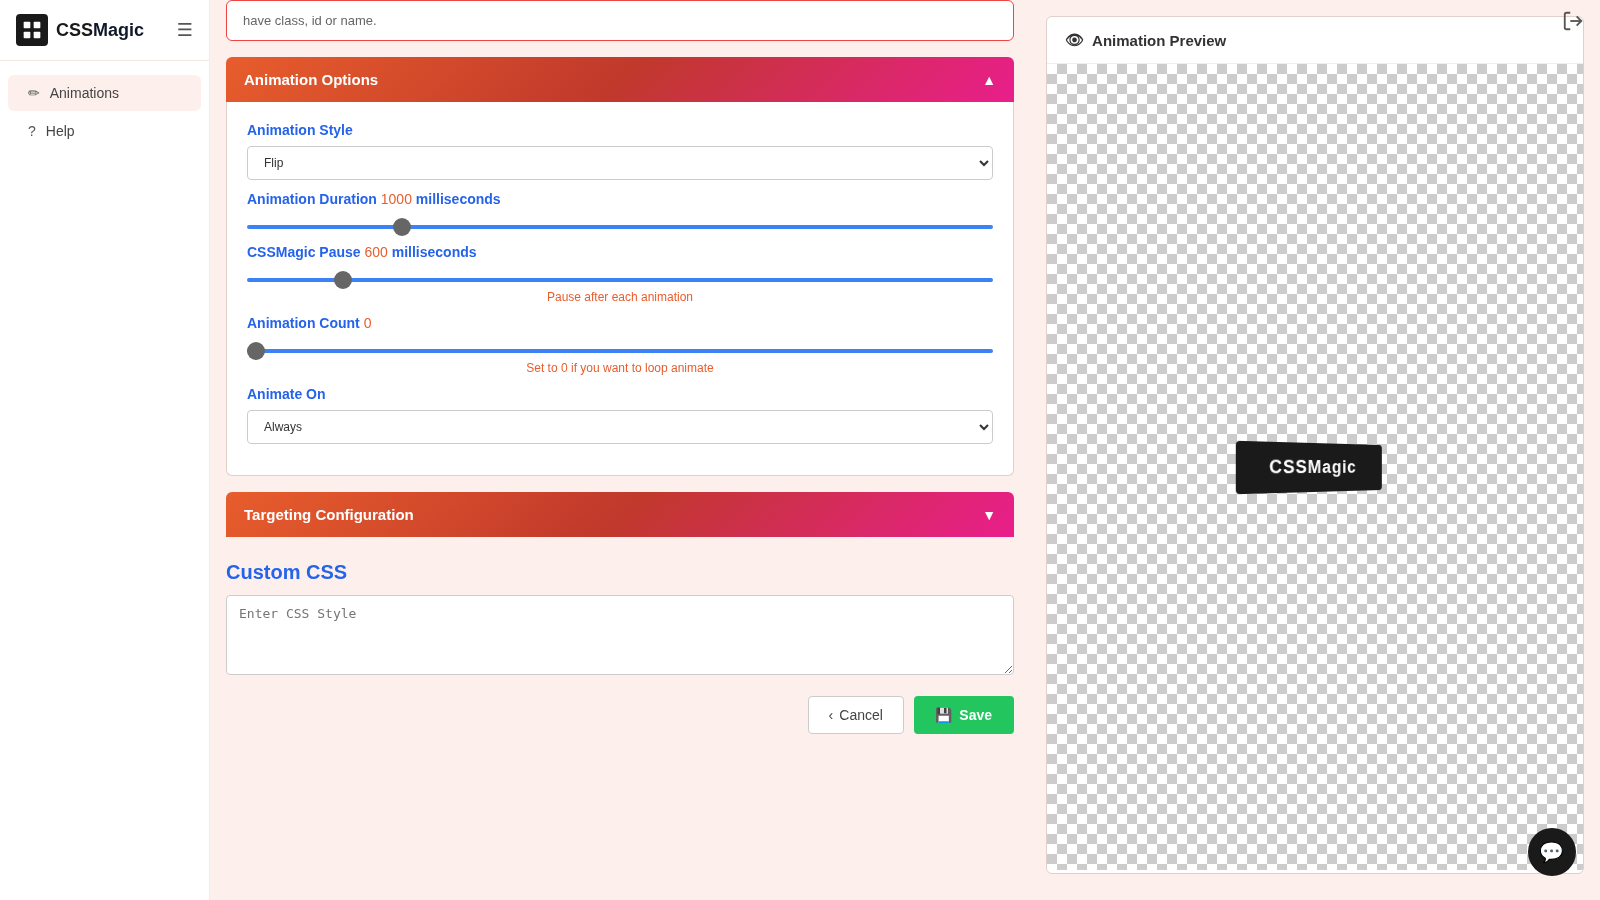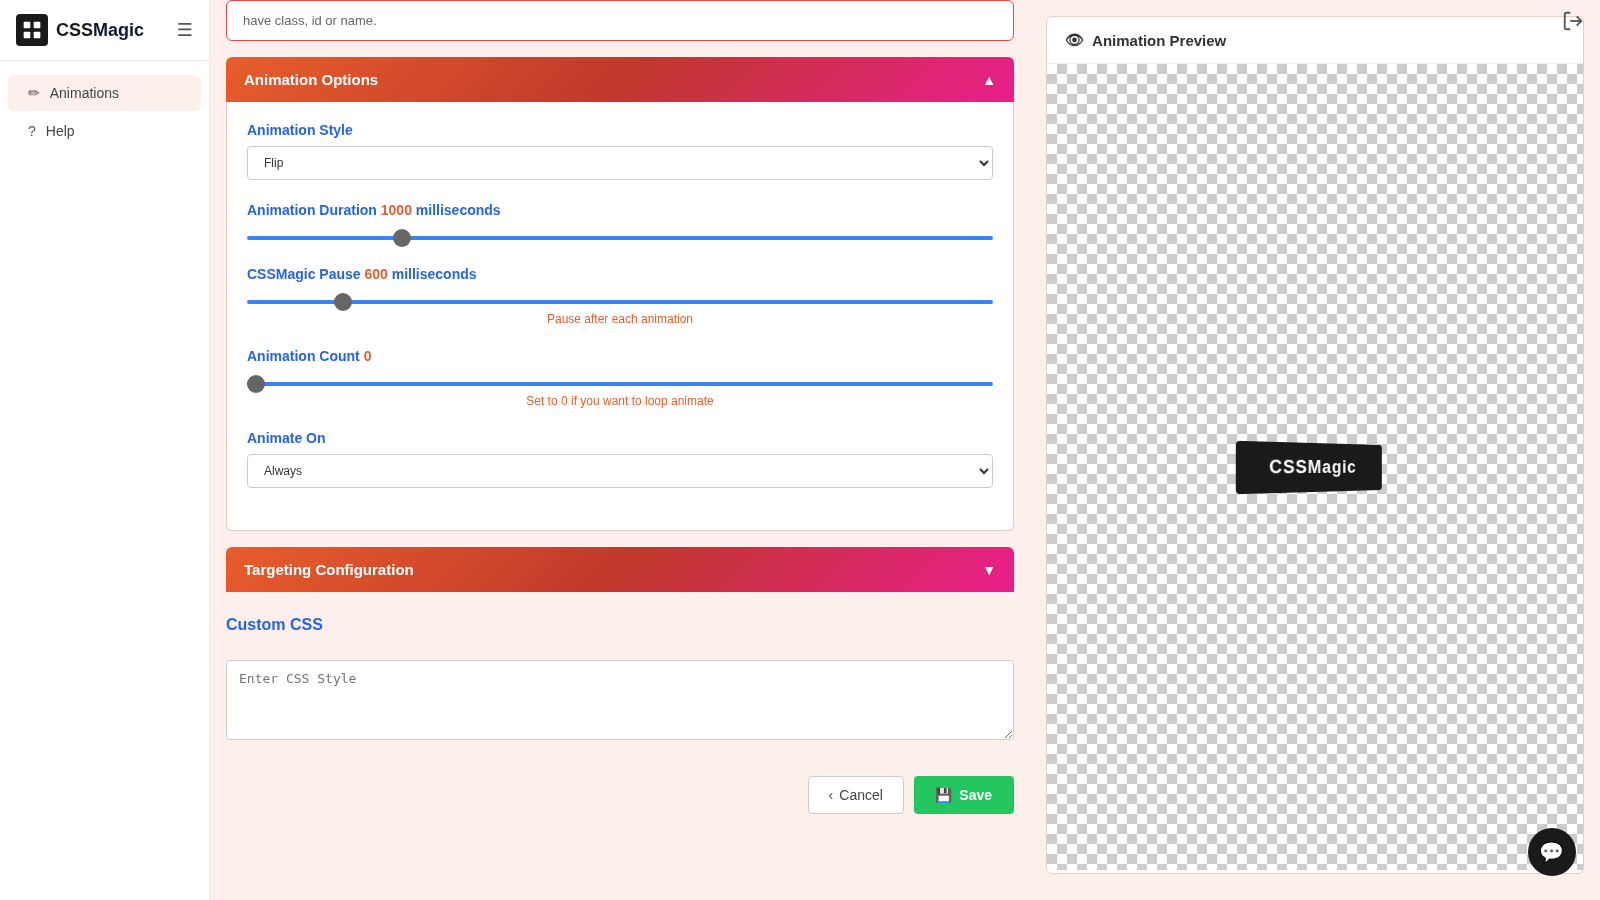--- a/index.html
+++ b/index.html
@@ -134,21 +134,21 @@
 
     
     .field-label {
       font-size: 14px;
       font-weight: 600;
       color: #2563eb;
       margin-bottom: 8px;
     }
     .field-label .value {
       color: #e85d2c;
-      font-weight: 700;
+      font-weight: 400;
     }
 
     select {
       width: 100%;
       padding: 8px 12px;
       border: 1px solid #ccc;
       border-radius: 4px;
       font-size: 12px;
       color: #333;
       background: #fff;
@@ -178,34 +178,34 @@
     }
 
     .hint-text {
       font-size: 12px;
       color: #e85d2c;
       margin-top: 4px;
       text-align: center;
     }
 
     .field-group {
-      margin-bottom: 22px;
+      margin-bottom: 11px;
     }
 
     
     .section-title-blue {
-      font-size: 16px;
+      font-size: 20px;
       font-weight: 700;
       color: #2563eb;
       margin: 0 16px 10px 16px;
       padding-top: 4px;
     }
     .css-textarea {
       width: calc(100% - 32px);
-      margin: 16px 16px;
+      margin: 1px 16px;
       height: 80px;
       border: 1px solid #ccc;
       border-radius: 4px;
       padding: 10px 12px;
       font-size: 13px;
       resize: vertical;
       color: #999;
     }
 
     

